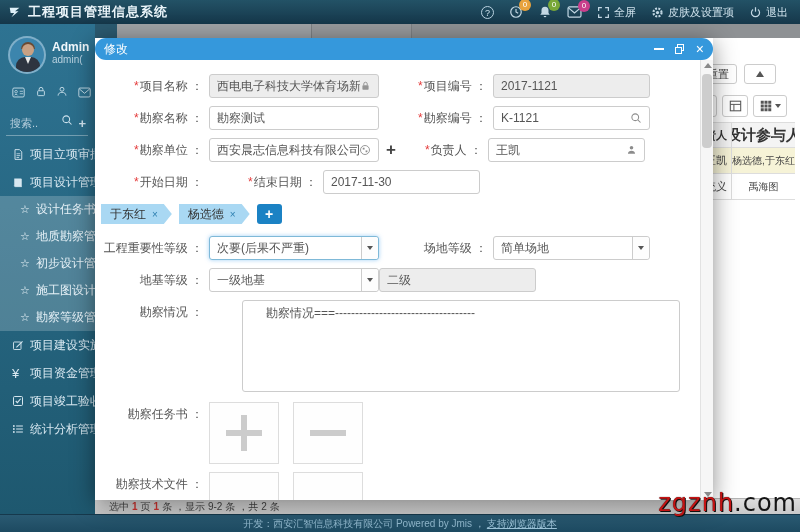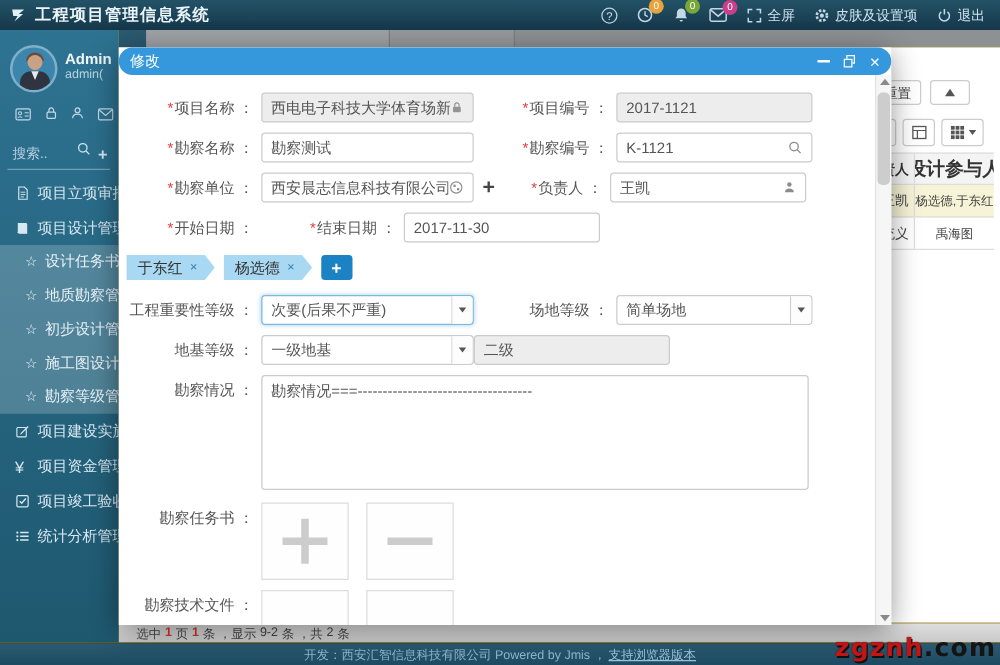--- a/index.html
+++ b/index.html
@@ -1,18 +1,18 @@
 <!DOCTYPE html>
 <html><head>
 <meta charset="utf-8">
 <style>
   html,body{margin:0;padding:0;background:#333;}
   *{box-sizing:border-box;}
   .app{position:relative;width:800px;height:532px;overflow:hidden;
-       font-family:"Liberation Sans","DejaVu Sans",sans-serif;background:#eab308;}
+       font-family:"Liberation Sans","DejaVu Sans",sans-serif;background:#86efac;}
 
   
   .hdr{position:absolute;left:0;top:0;width:800px;height:24px;z-index:3;
        background:linear-gradient(180deg,#235266,#15374a);
        display:flex;align-items:center;color:#cfe2ec;font-size:11px;padding:0 8px;}
   .hdr .logo{display:flex;align-items:center;margin-right:6px;}
   .hdr .title{font-weight:bold;font-size:13px;color:#eaf4f9;letter-spacing:1px;}
   .hdr-right{margin-left:auto;display:flex;align-items:center;gap:15px;padding-right:4px;}
   .hicon{position:relative;display:flex;align-items:center;gap:4px;cursor:pointer;color:#c3d8e4;}
   .qicon{display:inline-block;width:13px;height:13px;border:1px solid #b9d2e0;border-radius:50%;
@@ -87,21 +87,21 @@
 
   
   .statusbar{position:absolute;left:95px;right:0;bottom:18px;height:16px;z-index:1;
              background:linear-gradient(180deg,#dedede,#c9c9c9);border-top:1px solid #b3b3b3;
              font-size:10px;color:#444;display:flex;align-items:center;padding-left:14px;gap:3px;}
   .rednum{color:#d23430;font-weight:bold;}
   .footer{position:absolute;left:0;bottom:0;width:800px;height:18px;z-index:4;
           background:linear-gradient(180deg,#2a5a72,#1d4a61);border-top:1px solid #16394c;
           display:flex;align-items:center;justify-content:center;font-size:10px;color:#8fb6cb;gap:2px;}
   .footer a{color:#9cc3d8;text-decoration:underline;cursor:pointer;}
-  .watermark{position:absolute;right:3px;bottom:2px;z-index:6;font-weight:bold;font-size:20px;
+  .watermark{position:absolute;right:3px;bottom:15px;z-index:6;font-weight:normal;font-size:24px;
              letter-spacing:1px;font-family:"DejaVu Sans",sans-serif;}
   .wm-red{color:#c41414;text-shadow:0 0 1px #111,1px 1px 0 #111;}
   .wm-blk{color:#141414;}
 
   
   .modal{position:absolute;left:95px;top:38px;width:618px;height:462px;background:#fff;z-index:5;
          box-shadow:0 4px 22px rgba(0,0,0,.45);}
   .mtitle{height:22px;background:#3598dc;display:flex;align-items:center;padding:0 9px;color:#fff;font-size:12px;border-radius:11px;}
   .mctrls{margin-left:auto;display:flex;align-items:center;gap:11px;}
   .minimize{width:10px;height:2px;background:#fff;cursor:pointer;}
@@ -137,21 +137,21 @@
             display:flex;align-items:center;justify-content:center;background:#fdfdfd;border-radius:0 3px 3px 0;}
   .sel.focus{border-color:#7fb9d8;box-shadow:0 0 4px rgba(82,168,236,.55);}
   .tags{display:flex;align-items:center;}
   .tag{display:inline-flex;align-items:center;height:20px;background:#a9d8f3;color:#333;font-size:12px;
        padding:0 14px 0 9px;margin-right:7px;cursor:default;
        clip-path:polygon(0 0,calc(100% - 8px) 0,100% 50%,calc(100% - 8px) 100%,0 100%);}
   .tag .x{margin-left:6px;font-size:10px;color:#2d7fb0;cursor:pointer;}
   .addbtn{width:25px;height:20px;background:#1b82c4;border-radius:3px;color:#fff;font-size:14px;
           font-weight:bold;display:flex;align-items:center;justify-content:center;cursor:pointer;}
   .ta{width:438px;height:92px;border:1px solid #ccc;border-radius:3px;font-size:12px;color:#555;
-      padding:4px 7px;resize:none;font-family:inherit;outline:none;}
+      padding:4px 23px;resize:none;font-family:inherit;outline:none;margin-left:33px;}
   .upwrap{display:flex;}
   .upbox{width:70px;height:62px;border:1px solid #ddd;background:#fefefe;margin-right:14px;
          display:flex;align-items:center;justify-content:center;cursor:pointer;}
   .bigicon{position:relative;width:36px;height:36px;}
   .bigicon .bh{position:absolute;left:0;top:15px;width:36px;height:6px;background:#cccccc;}
   .bigicon .bv{position:absolute;left:15px;top:0;width:6px;height:36px;background:#cccccc;}
 </style>
 </head>
 <body>
 

